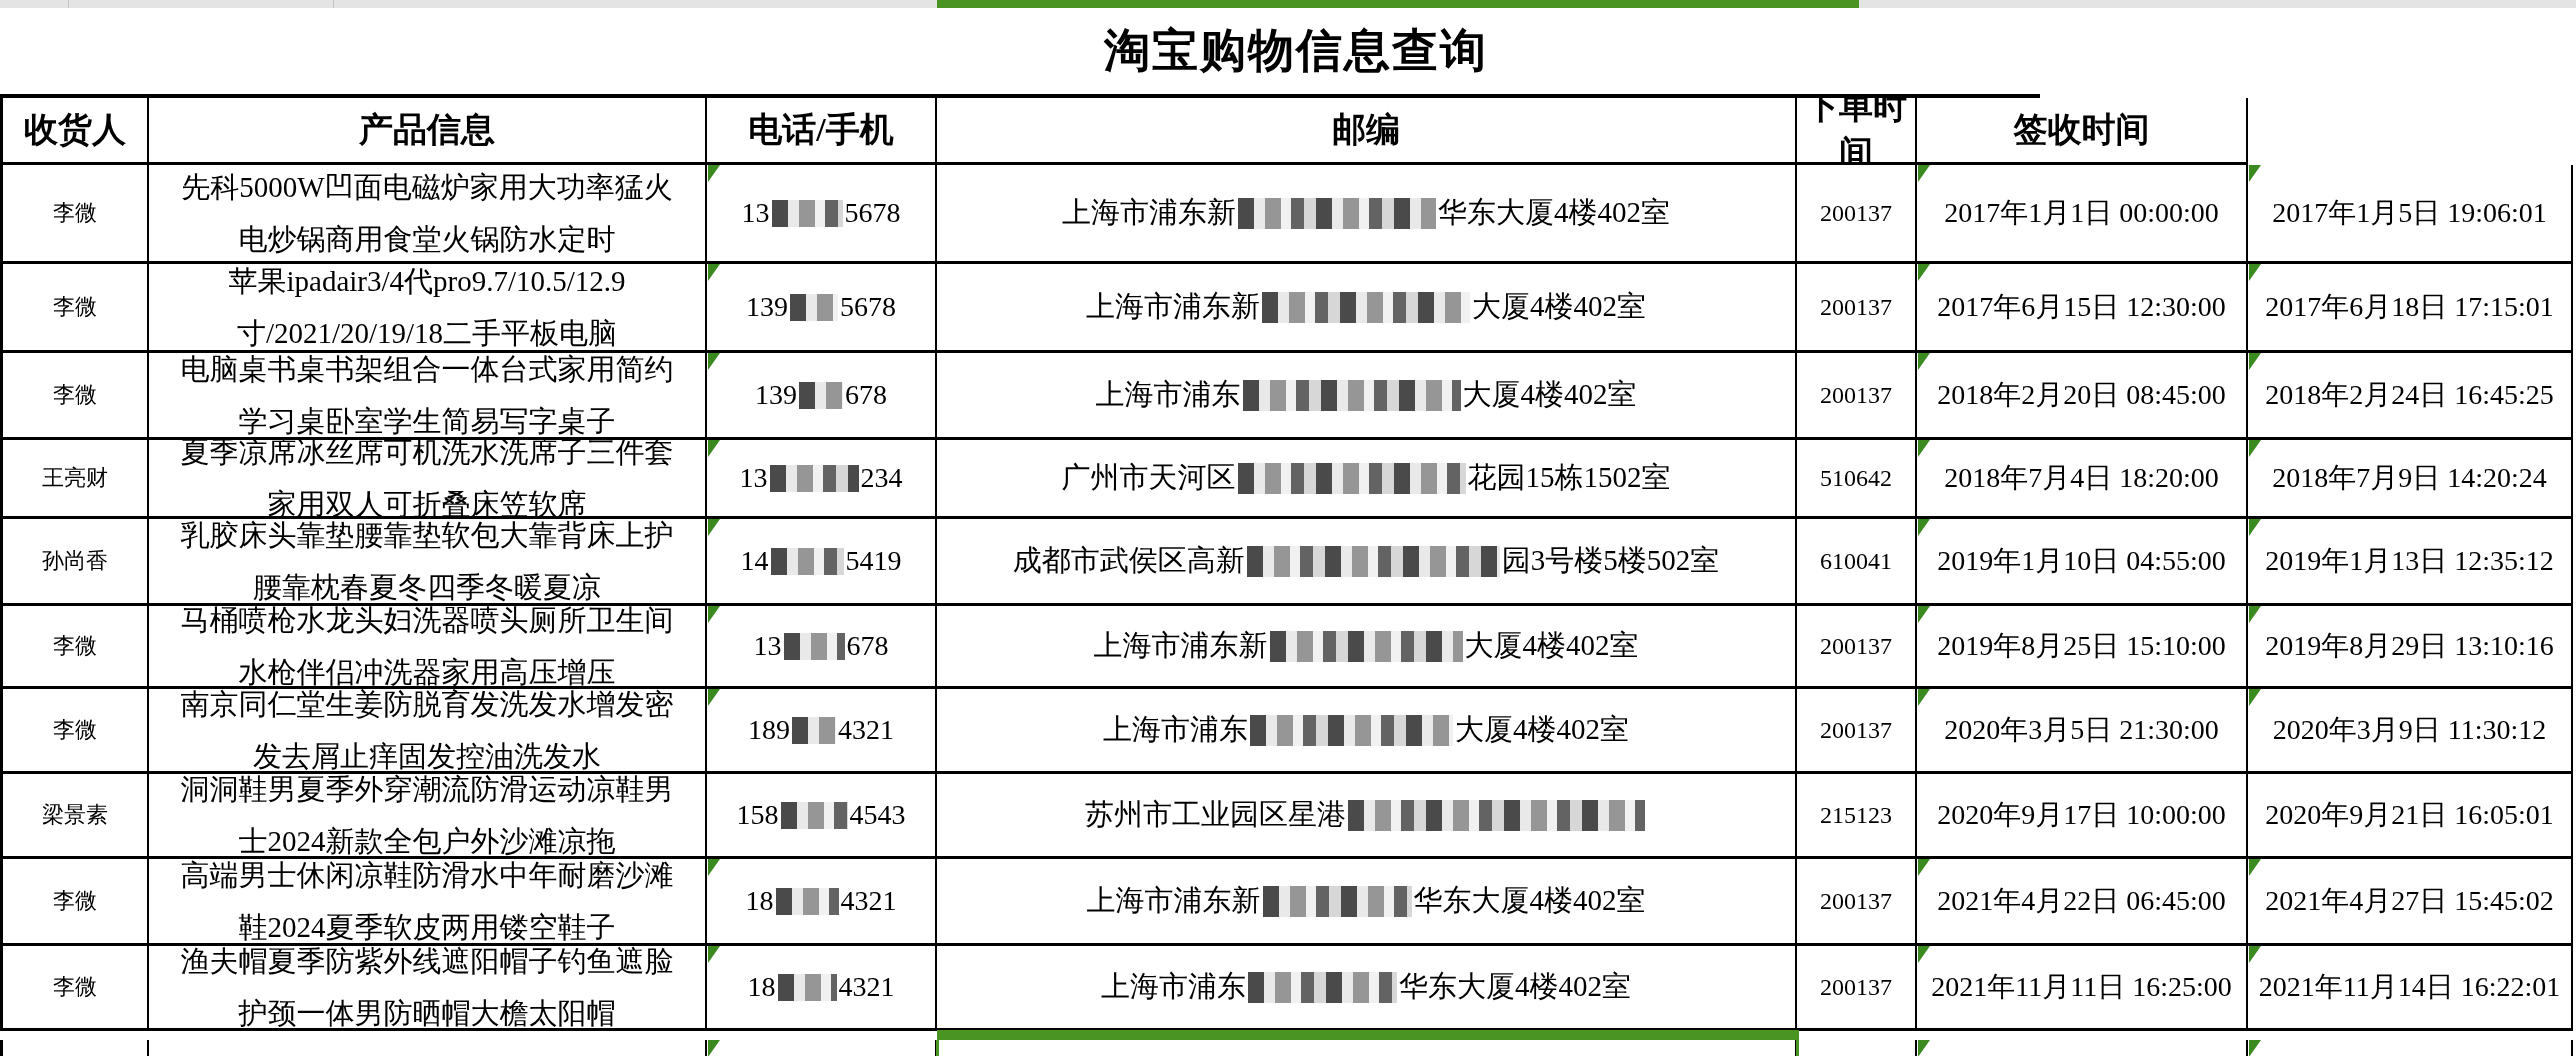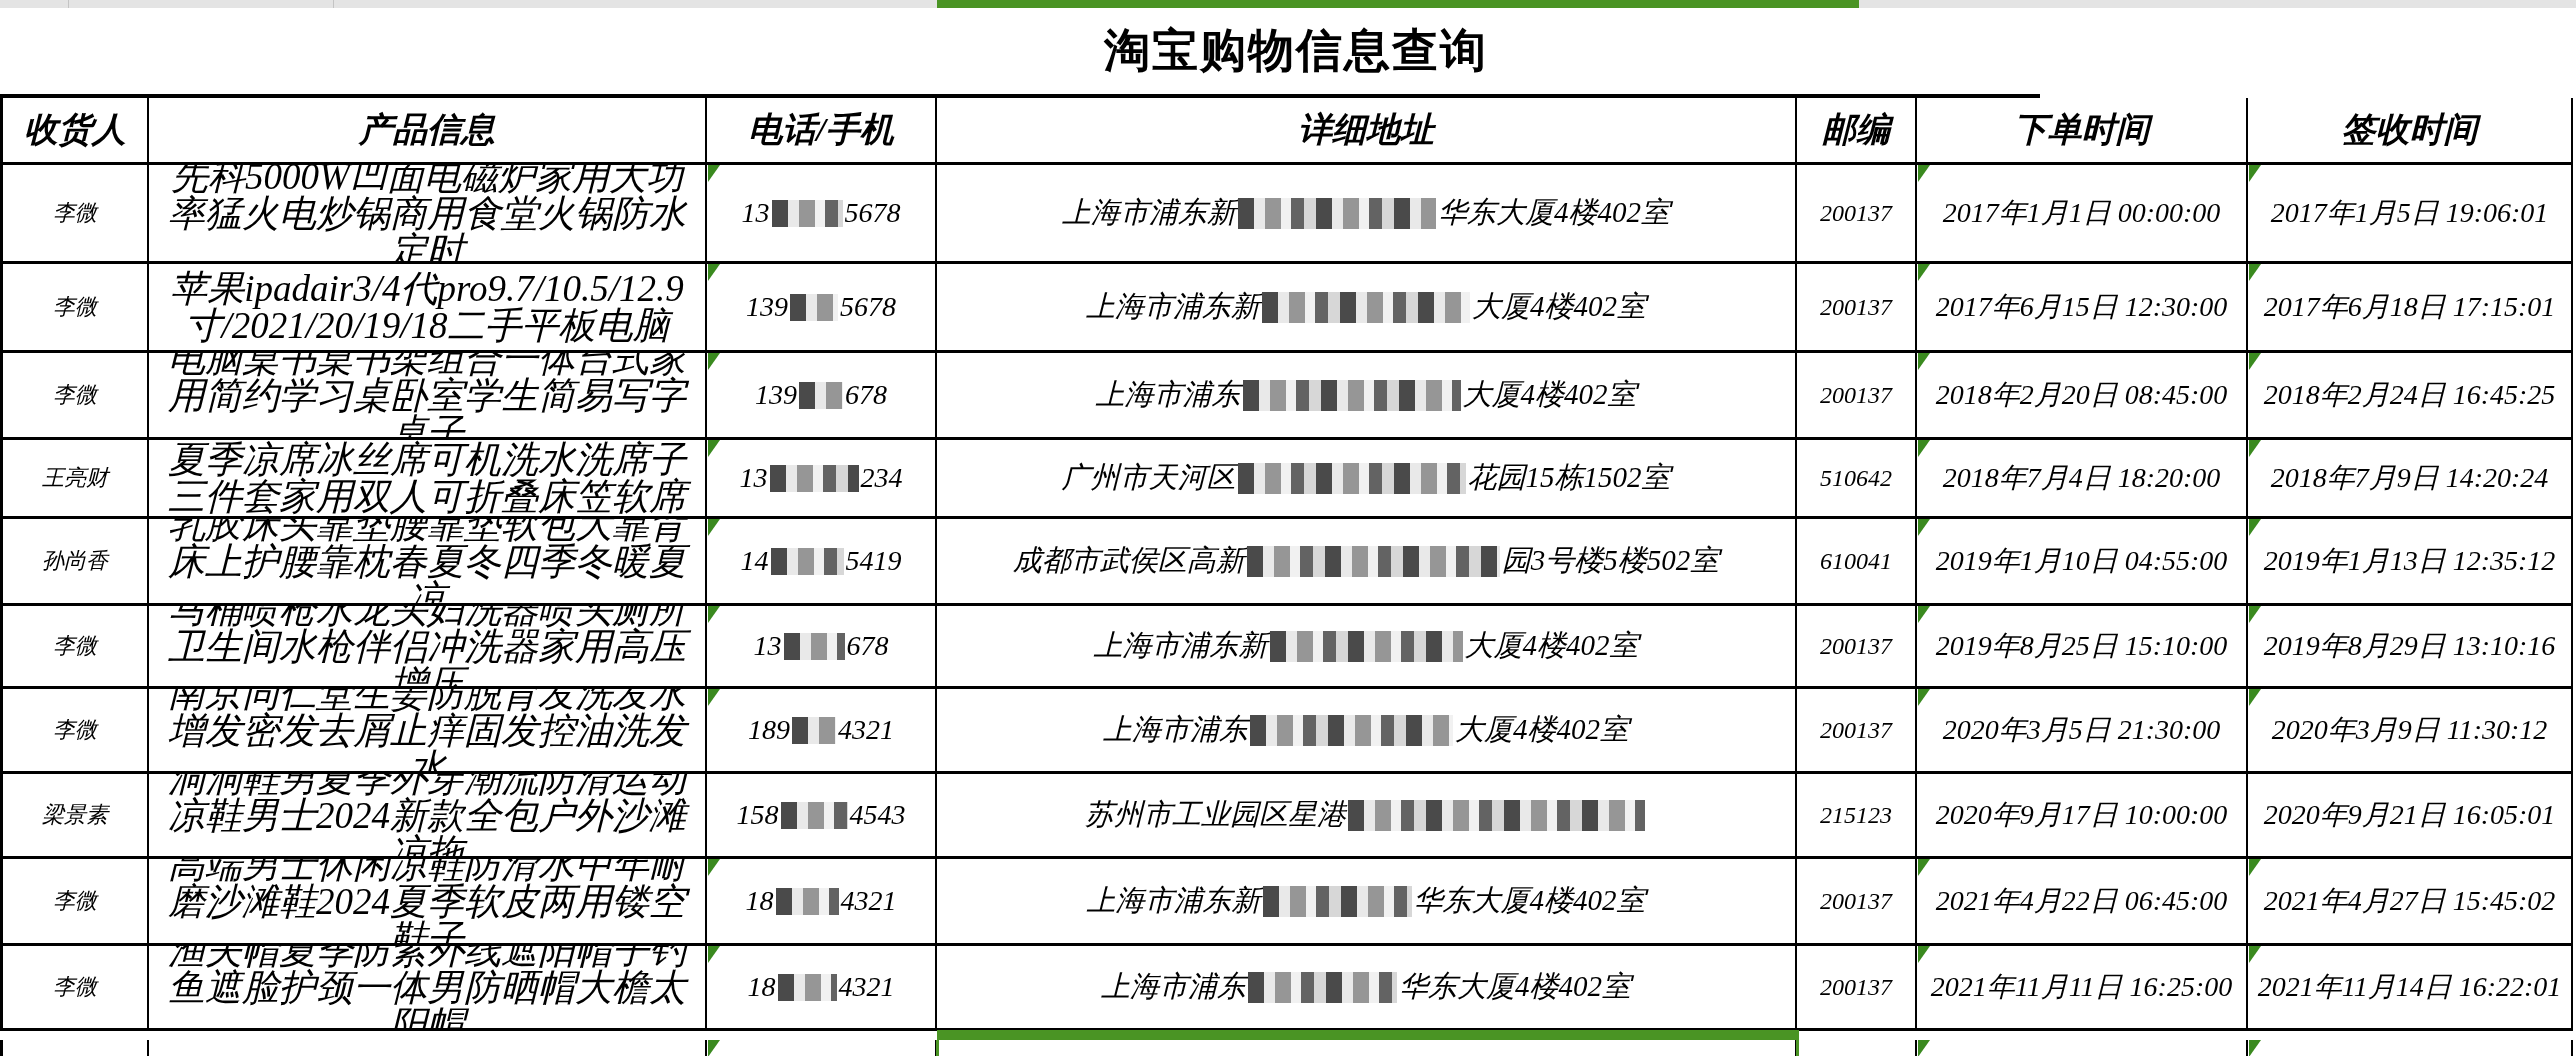--- a/index.html
+++ b/index.html
@@ -10,31 +10,31 @@
   }
   
   .topstrip{position:absolute;left:0;top:0;width:2576px;height:8px;background:#e4e4e4;}
   .topstrip .seg-green{position:absolute;left:937px;top:0;width:922px;height:8px;}
   .topstrip .divider{position:absolute;top:0;width:1px;height:8px;background:#c4c4c4;}
   
   .title-row{position:absolute;left:8px;top:8px;width:2576px;height:86px;
     display:flex;align-items:center;justify-content:center;border-radius:23px;}
   .title{font-size:46px;font-weight:bold;letter-spacing:2px;}
   
-  .tbl{position:absolute;left:0;top:94px;width:2040px;border-top:4px solid #000;border-left:3px solid #000;box-sizing:border-box;font-style:italic;}
+  .tbl{position:absolute;left:0;top:94px;width:2040px;border-top:4px solid #000;border-left:3px solid #000;box-sizing:border-box;}
   .row{display:grid;grid-template-columns:146px 558px 230px 860px 120px 331px 325px;width:2573px;}
   .td{border-right:2px solid #000;border-bottom:3px solid #000;box-sizing:border-box;
     display:flex;align-items:center;justify-content:center;position:relative;
     text-align:center;overflow:hidden;background:#fff;}
   .head .td{height:67px;font-size:34px;font-weight:bold;}
   .r1 .td{height:99px;} .r2 .td{height:89px;} .r3 .td{height:87px;} .r4 .td{height:79px;}
   .r5 .td{height:87px;} .r6 .td{height:83px;} .r7 .td{height:85px;} .r8 .td{height:85px;}
   .r9 .td{height:87px;} .r10 .td{height:85px;}
   .c-name{font-size:22px;}
-  .c-prod{font-size:37px;line-height:37px;padding:0 18px;}
+  .c-prod{font-size:29px;line-height:52px;padding:0 18px;}
   .c-phone,.c-order,.c-sign{font-size:28px;}
   .c-addr{font-size:29px;}
   .c-zip{font-size:24px;}
   
   .tri{position:absolute;left:1px;top:0;width:0;height:0;
     border-top:17px solid #3a8a1f;border-right:12px solid transparent;}
   
   .redact{display:inline-block;vertical-align:middle;margin:0 2px;
     background:repeating-linear-gradient(90deg,#4a4a4a 0 16px,#e9e9e9 16px 27px,#969696 27px 43px,#f1f1f1 43px 53px,#636363 53px 66px,#d7d7d7 66px 78px);}
   .redact-phone{height:27px;}
@@ -58,21 +58,20 @@
 <div class="title-row">
   <div class="title">淘宝购物信息查询</div>
 </div>
 
 <div class="tbl">
 
   <div class="row head">
     <div class="td">收货人</div>
     <div class="td">产品信息</div>
     <div class="td">电话/手机</div>
-    <div class="td">详细地址</div>
     <div class="td">邮编</div>
     <div class="td">下单时间</div>
     <div class="td">签收时间</div>
   </div>
 
   <div class="row r1">
     <div class="td c-name">李微</div>
     <div class="td c-prod">先科5000W凹面电磁炉家用大功率猛火电炒锅商用食堂火锅防水定时</div>
     <div class="td c-phone">
       <span class="tri"></span>

